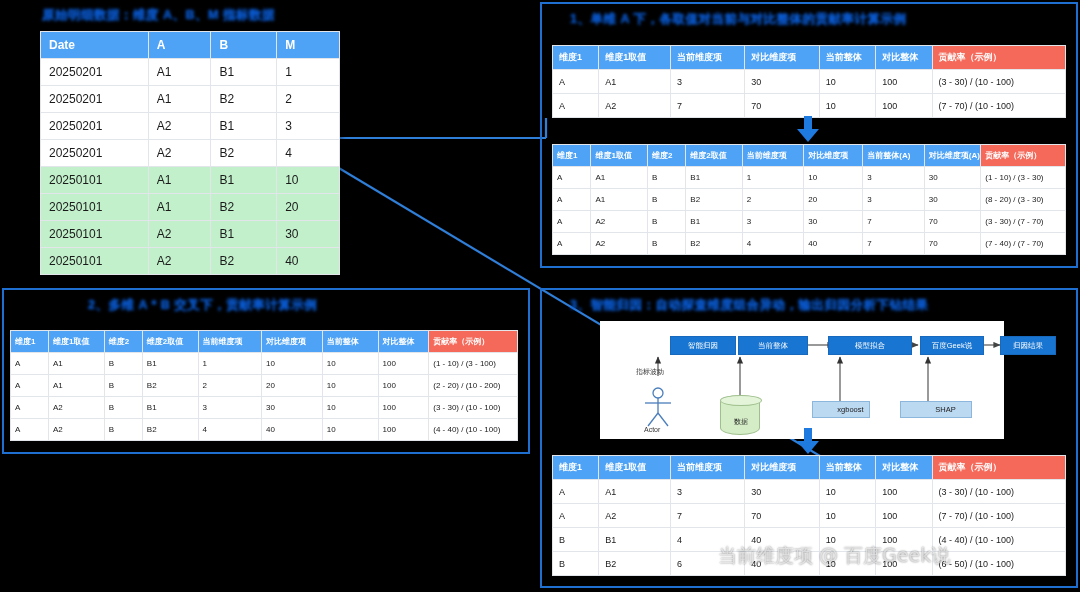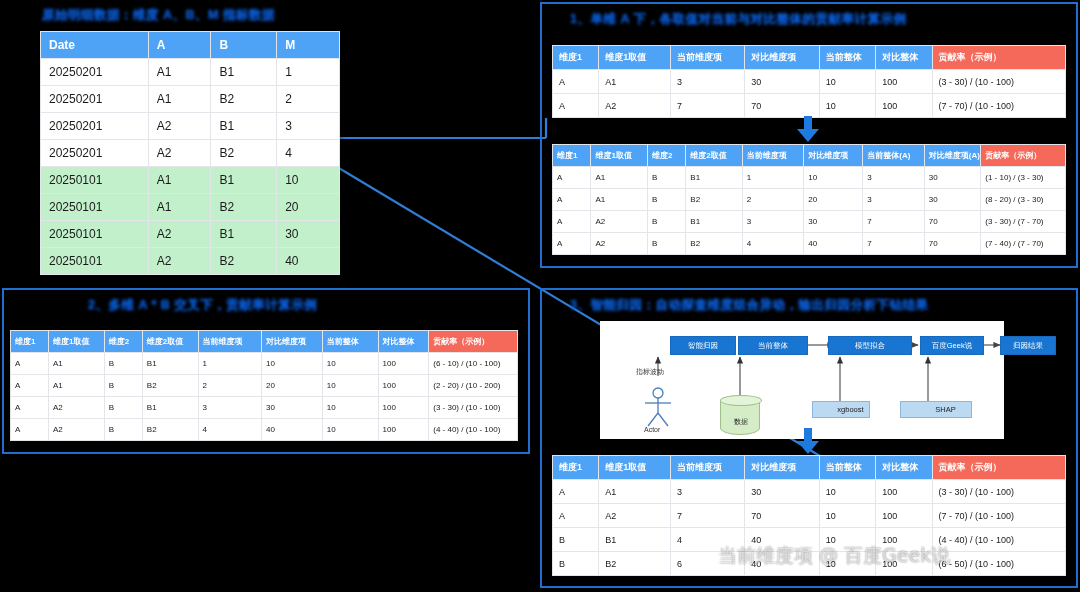--- a/index.html
+++ b/index.html
@@ -405,21 +405,21 @@
     <tbody>
         <tr>
           <td>A</td>
           <td>A1</td>
           <td>B</td>
           <td>B1</td>
           <td>1</td>
           <td>10</td>
           <td>10</td>
           <td>100</td>
-          <td>(6 - 10) / (10 - 100)</td>
+          <td>(1 - 10) / (3 - 100)</td>
         </tr>
         <tr>
           <td>A</td>
           <td>A1</td>
           <td>B</td>
           <td>B2</td>
           <td>2</td>
           <td>20</td>
           <td>10</td>
           <td>100</td>

